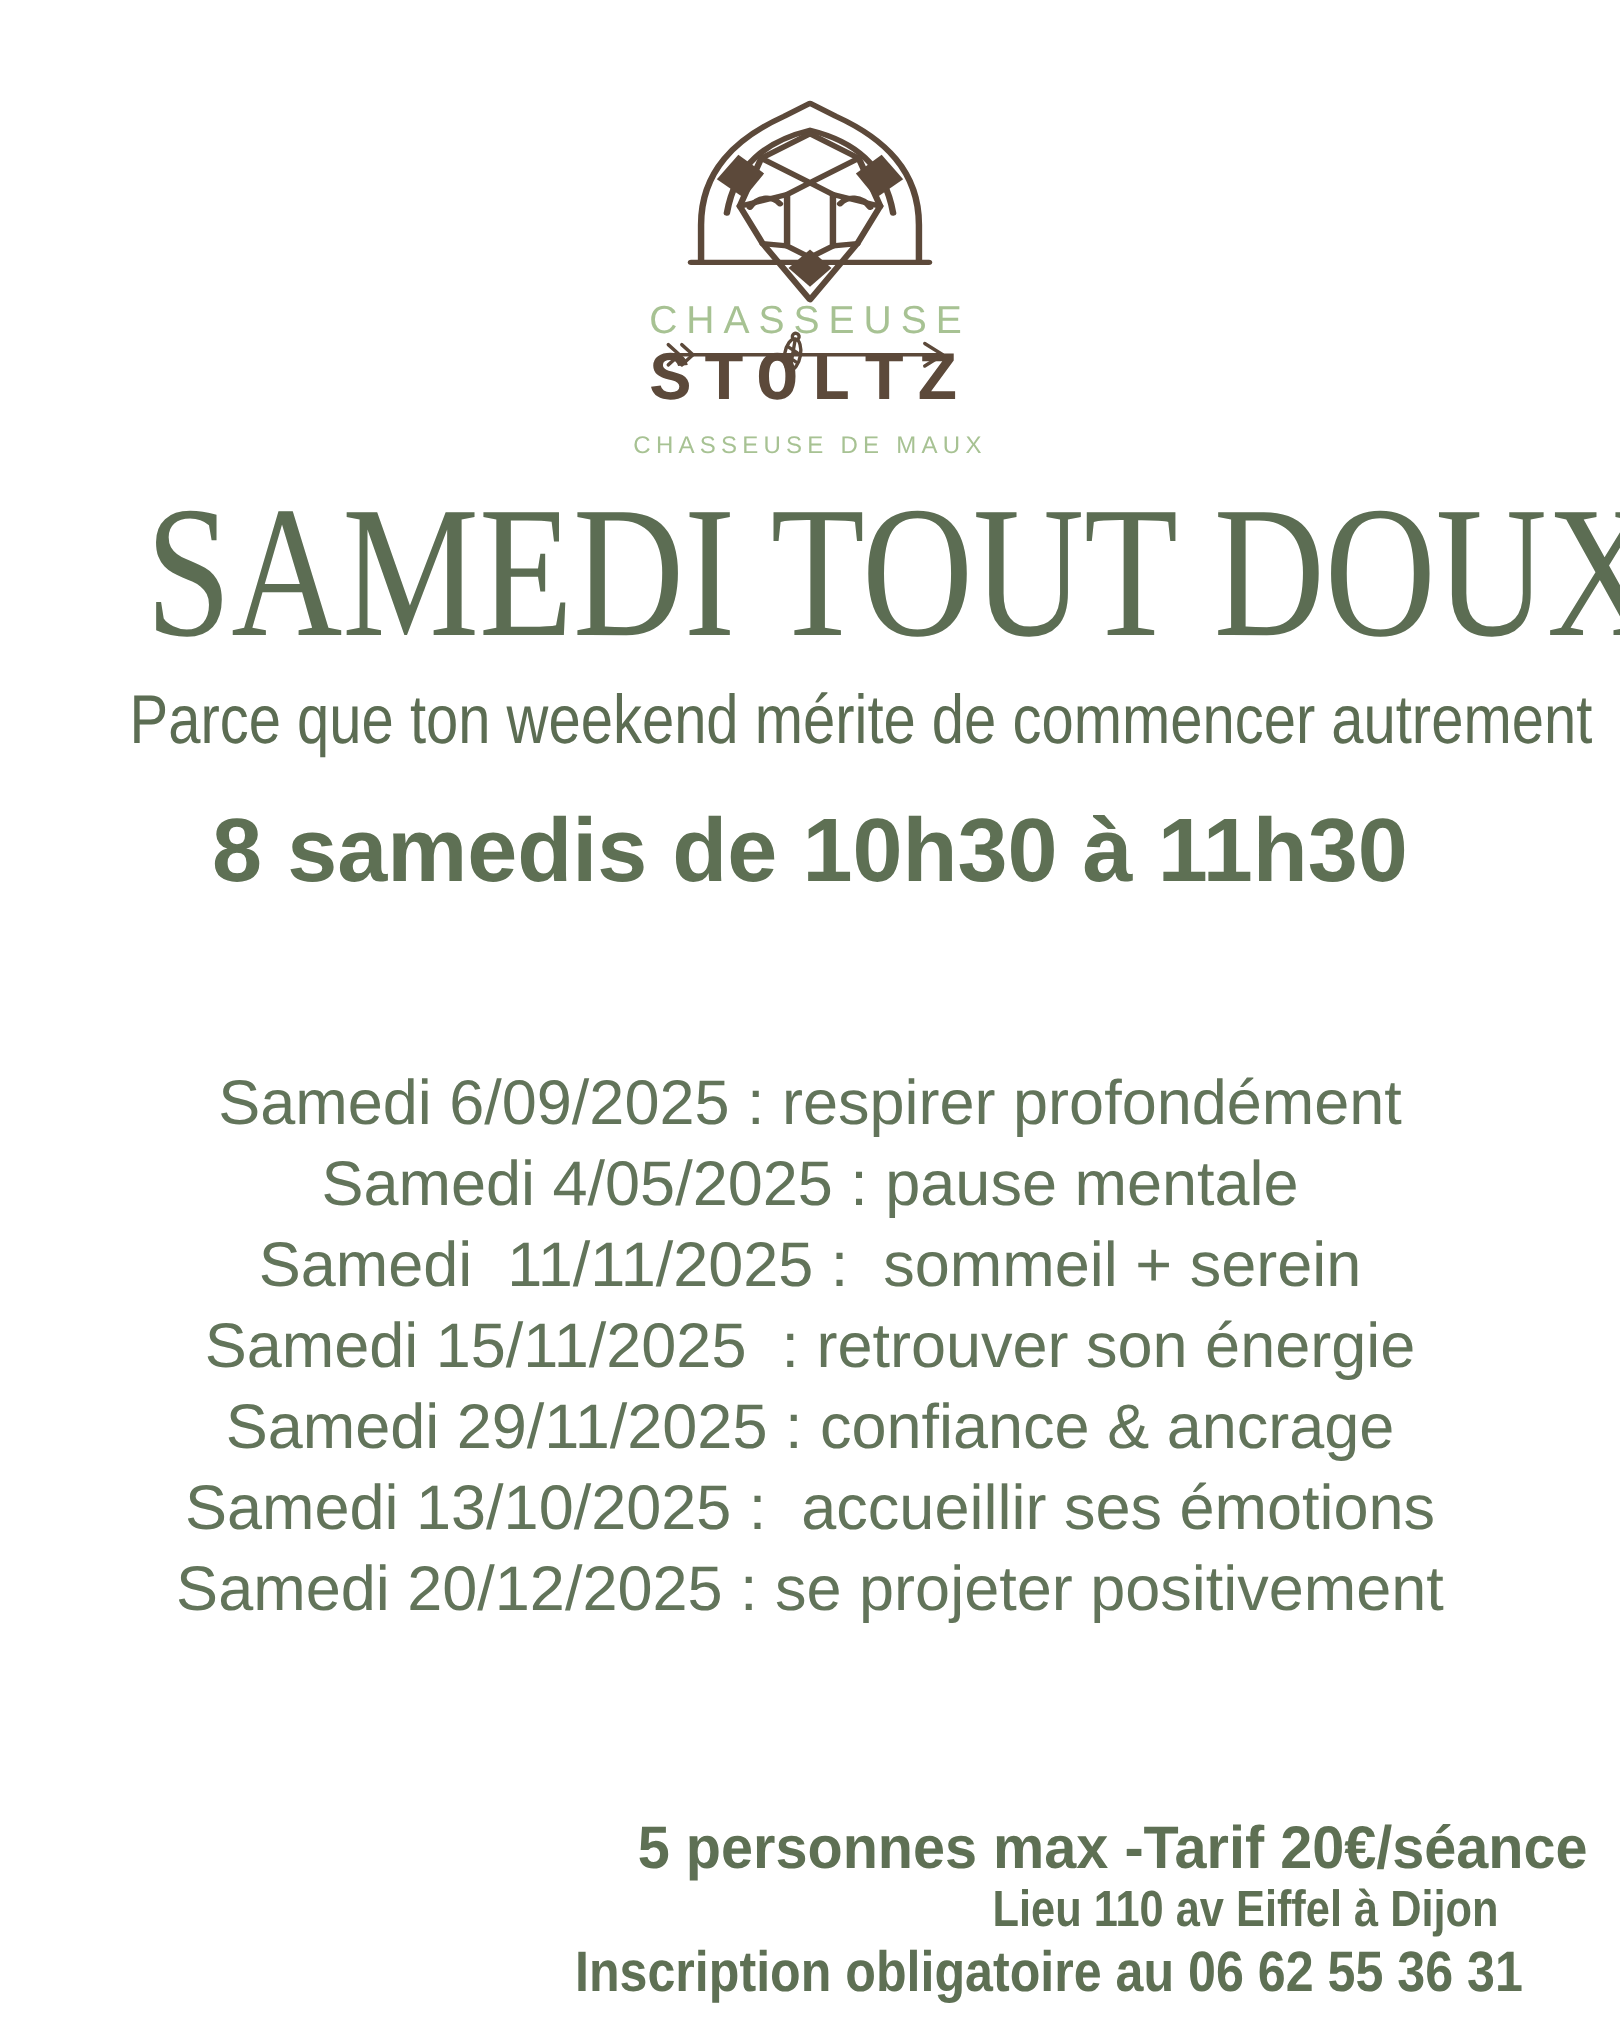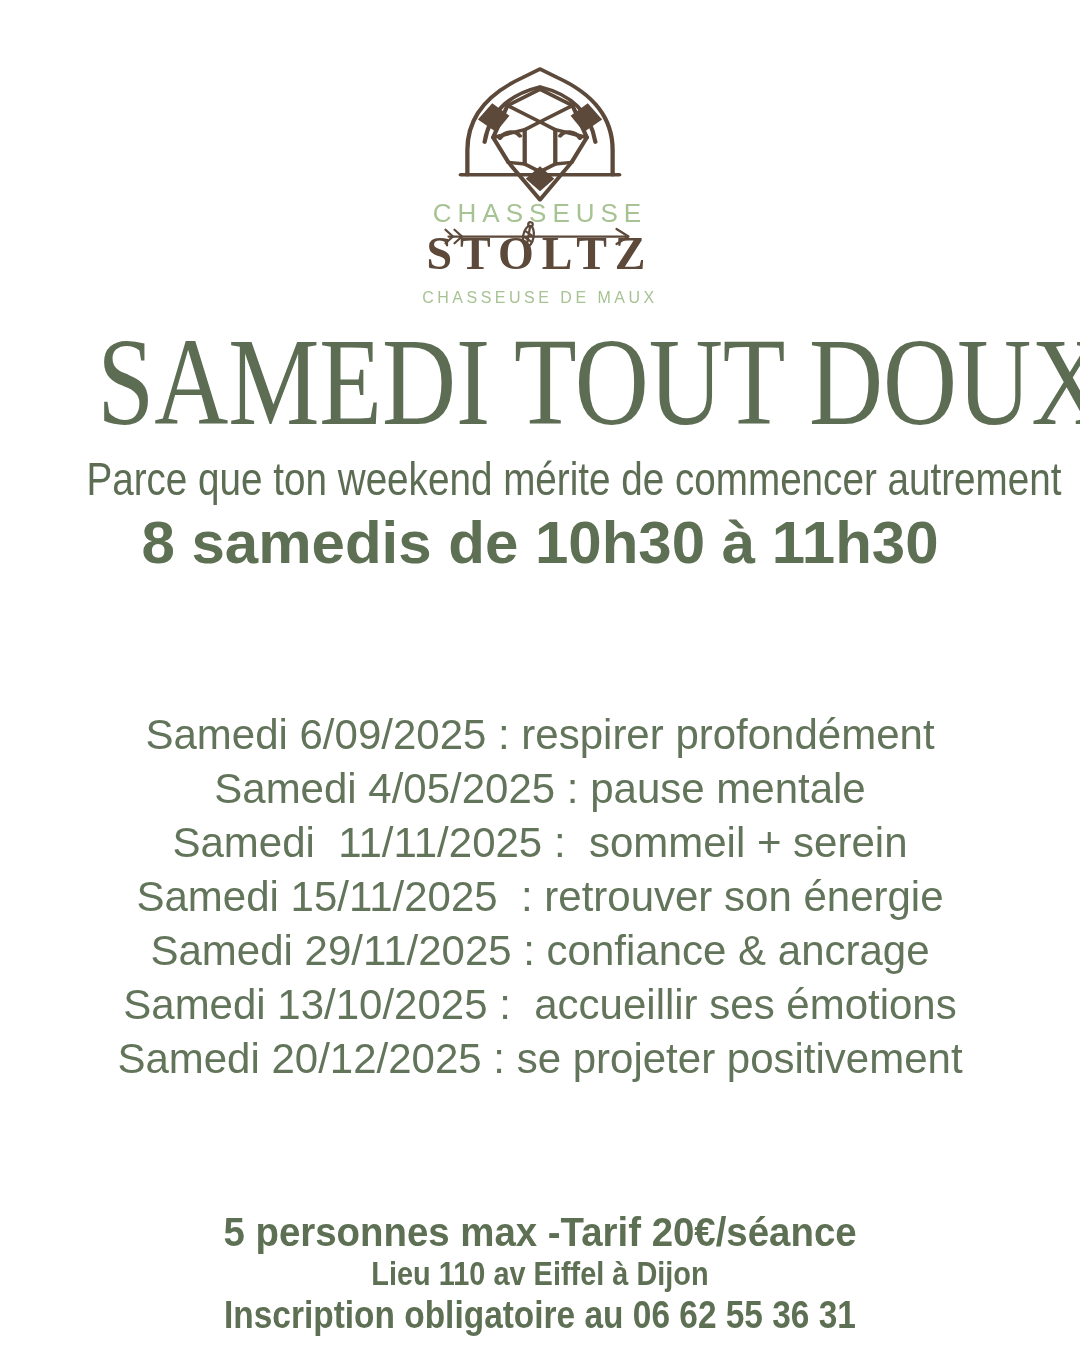--- a/index.html
+++ b/index.html
@@ -22,21 +22,21 @@
   .logo-first {
     margin-top:-8px;
     font-size:26px; letter-spacing:6px; font-weight:400;
     color:#a7c293;
   }
   .logo-arrow-svg {
     width:210px; height:30px; display:block;
     margin:-9px auto -20px; position:relative; z-index:2;
   }
   .logo-last {
-    font-family:Liberation Serif, serif;
+    font-family:Liberation Mono, monospace;
     font-size:46px; font-weight:700; letter-spacing:8px;
     color:#5c493a; line-height:1.05;
   }
   .logo-tagline {
     margin-top:11px;
     font-size:16px; letter-spacing:3.5px;
     color:#a7c293;
   }
 
   
@@ -51,40 +51,40 @@
   .subtitle {
     position:absolute; top:456px; left:0; width:100%;
     margin:0; text-align:center; white-space:nowrap;
     font-size:46px; line-height:1; font-weight:400;
     color:#5c6d53;
     transform:scaleX(0.84); transform-origin:center;
   }
 
   
   .schedule-heading {
-    position:absolute; top:510px; left:0; width:100%;
+    position:absolute; top:534px; left:0; width:100%;
     margin:0; text-align:center;
     font-size:60px; line-height:65px; font-weight:700;
     color:#5e7054; letter-spacing:0;
   }
 
   
   .sessions {
     position:absolute; top:708px; left:0; width:100%;
     margin:0; padding:0; list-style:none; text-align:center;
   }
   .sessions li {
     font-size:42px; line-height:54px; font-weight:400;
     color:#62745a; white-space:pre-wrap;
   }
 
   
   .footer {
     position:absolute; top:1210px; left:0; width:100%;
-    text-align:center; color:#5e7054; font-weight:700;
+    text-align:right; color:#5e7054; font-weight:700;
   }
   .footer-line1 {
     font-size:40px; line-height:44px; white-space:nowrap;
     transform:scaleX(0.96); transform-origin:center;
   }
   .footer-line2 {
     font-size:34px; line-height:38px; white-space:nowrap;
     transform:scaleX(0.85); transform-origin:center;
   }
   .footer-line3 {

